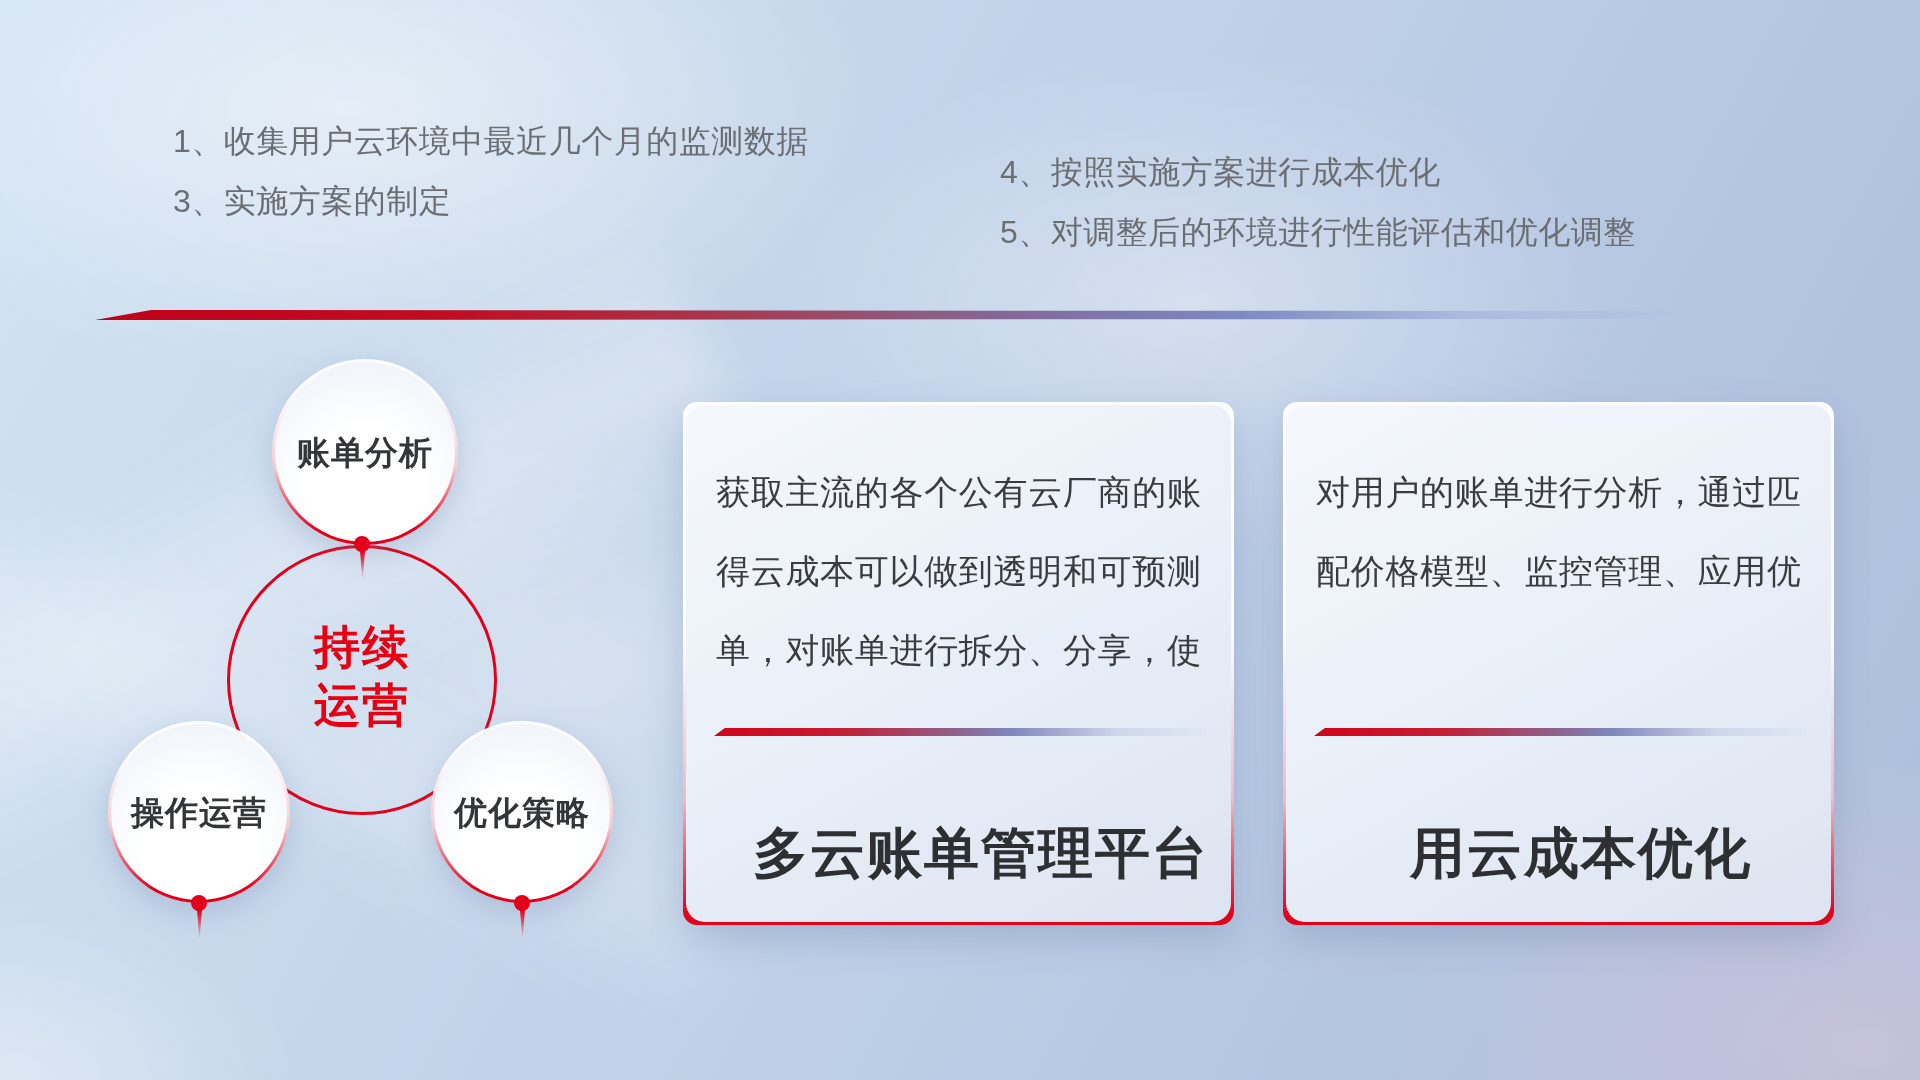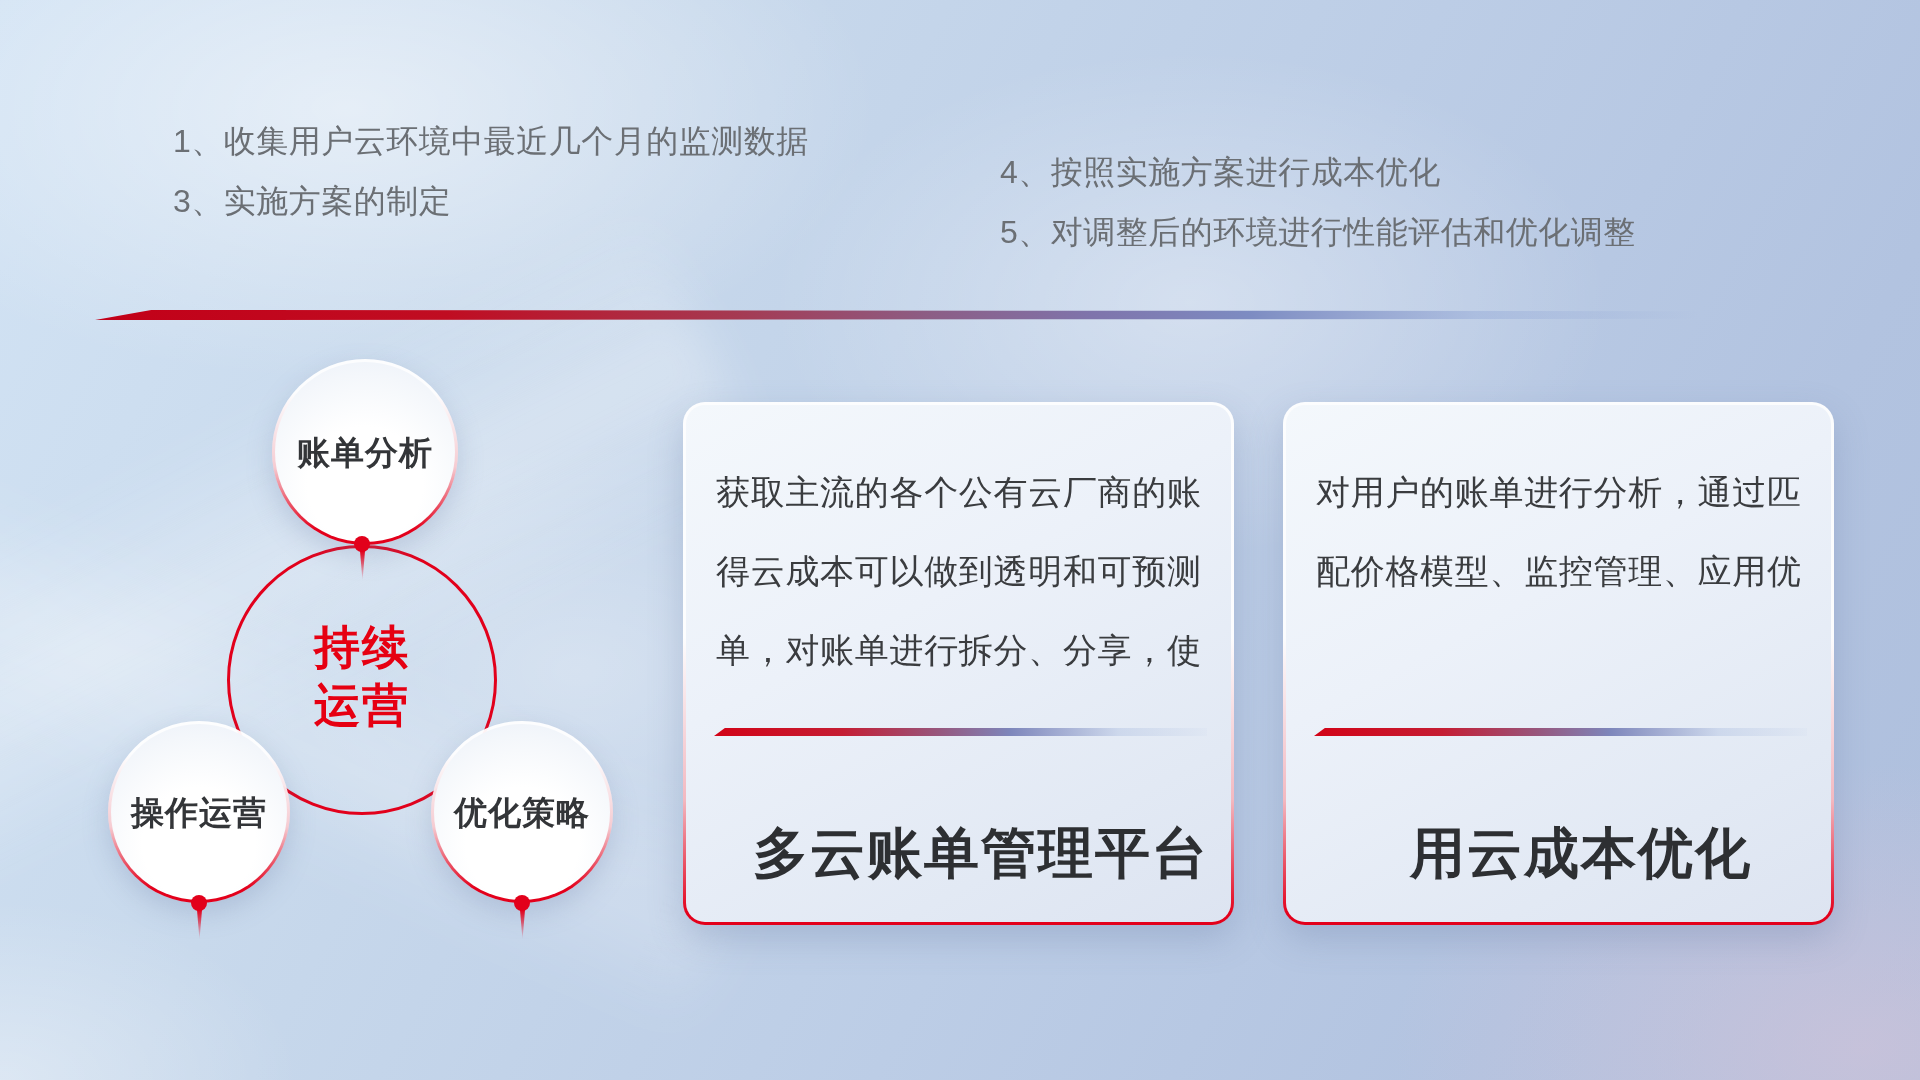--- a/index.html
+++ b/index.html
@@ -73,21 +73,21 @@
     position:absolute;width:5px;height:30px;z-index:4;
     background:linear-gradient(to bottom,#e2001b,rgba(226,0,27,0));
     clip-path:polygon(0 0,100% 0,50% 100%);
   }
   .tail-top{left:360px;top:551px;}
   .tail-bl{left:197px;top:910px;}
   .tail-br{left:520px;top:910px;}
 
   
   .card{
-    position:absolute;top:402px;width:551px;height:523px;border-radius:22px;
+    position:absolute;top:402px;width:551px;height:523px;border-radius:14px;
     padding:3px;box-sizing:border-box;
     background:linear-gradient(to bottom, rgba(255,255,255,0.95) 45%, #f3b9c1 76%, #e3001b 98%);
     box-shadow:0 14px 34px rgba(105,125,165,0.30);
   }
   .card-1{left:683px;}
   .card-2{left:1283px;}
   .card-inner{
     position:relative;width:100%;height:100%;border-radius:19px;overflow:hidden;
     background:linear-gradient(152deg,#f4f8fc 0%, #ecf1f9 40%, #e2e9f4 78%, #dde4f1 100%);
   }

